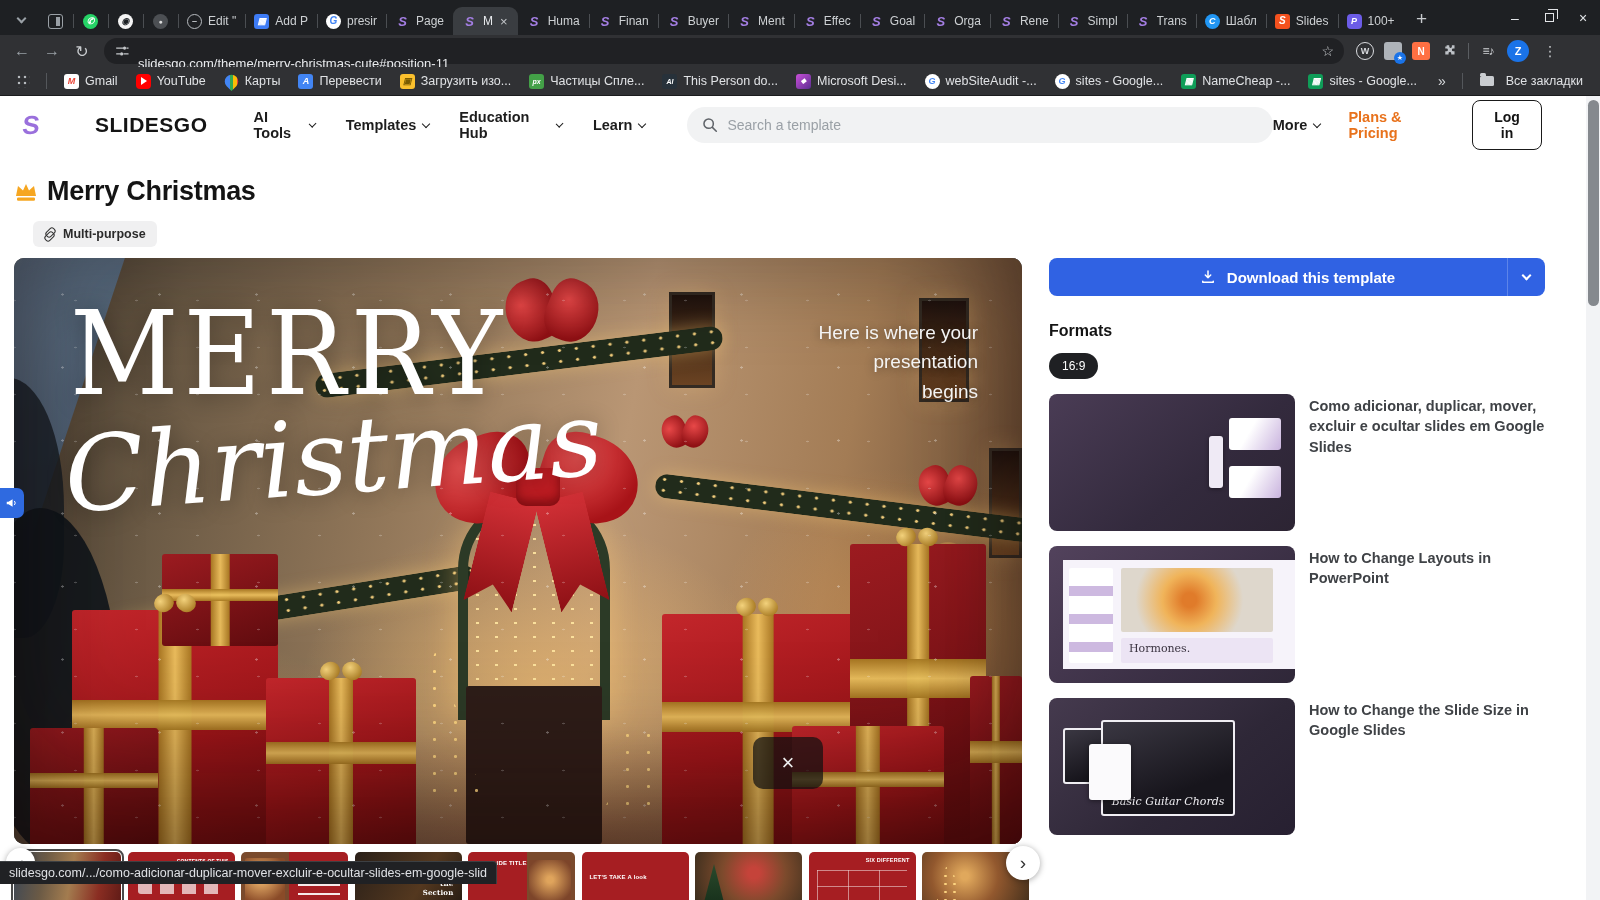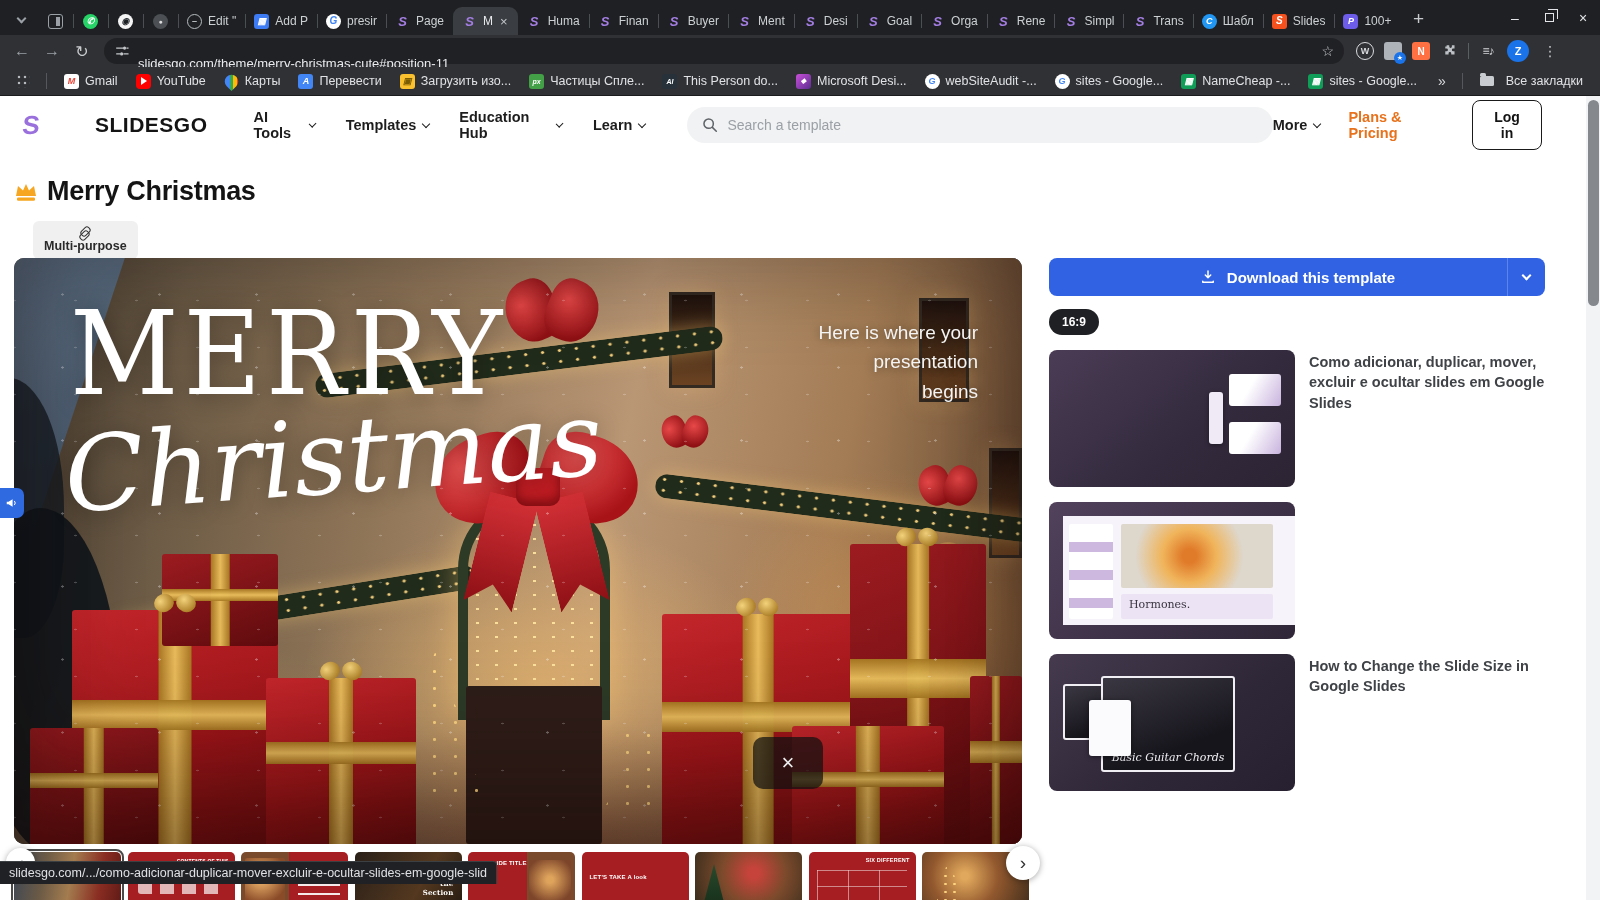--- a/index.html
+++ b/index.html
@@ -109,21 +109,21 @@
   .hdr-right { margin-left:auto; display:flex; align-items:center; gap:28px; }
   .morelink { display:flex; align-items:center; gap:7px; font-size:14.5px; font-weight:600; color:#1d1d1d; }
   .morelink .chev { border-color:#1d1d1d; width:6px; height:6px; border-width:1.6px; margin-top:-2px; }
   .plans { color:#e8721c; font-size:14.5px; font-weight:700; }
   .loginbtn { border:1.6px solid #1a1a1a; border-radius:8px; padding:8px 15px; font-size:14px;
     font-weight:700; color:#141414; background:#fff; margin-right:40px; }
 
   .titlerow { position:absolute; left:14px; top:80px; display:flex; align-items:center; gap:9px; }
   .pagetitle { font-size:27px; font-weight:800; color:#141414; letter-spacing:-.3px; }
   .tagchip { position:absolute; left:33px; top:125px; background:#f0f0f1; border-radius:6px; padding:6px 11px;
-    display:flex; align-items:center; gap:0; font-size:12.5px; font-weight:700; color:#2a2a2a;flex-direction:column; }
+    display:flex; align-items:center; gap:7px; font-size:12.5px; font-weight:700; color:#2a2a2a; }
   .linkico { width:12px; height:12px; position:relative; }
   .linkico::before, .linkico::after { content:""; position:absolute; width:9px; height:5px;
     border:1.5px solid #333; border-radius:3px; }
   .linkico::before { left:0; top:5px; transform:rotate(-45deg); }
   .linkico::after { right:0; top:1px; transform:rotate(-45deg); }
 
   
   .hero { position:absolute; left:14px; top:162px; width:1008px; height:586px; border-radius:10px;
     overflow:hidden; background:#4a4335; }
   .h-sky { position:absolute; inset:0; background:linear-gradient(165deg,#5d7083 0%,#46566a 35%,#2c3a4c 70%,#222d3b 100%); }
@@ -210,21 +210,21 @@
 
   
   .rightcol { position:absolute; left:1049px; top:162px; width:496px; }
   .dlbtn { position:relative; width:496px; height:38px; background:#3062e3; border-radius:8px; border:none;
     color:#fff; font-size:15px; font-weight:700; display:flex; align-items:center; justify-content:center; gap:10px; }
   .dlcaret { position:absolute; right:0; top:0; width:38px; height:38px; display:flex; align-items:center;
     justify-content:center; border-left:1px solid rgba(255,255,255,.22); }
   .dlcaret .chev { border-color:#fff; width:7px; height:7px; border-width:2px; margin-top:-3px; }
   .fmt-h { margin-top:26px; font-size:16px; font-weight:800; color:#141414; }
   .fmt-pill { display:inline-flex; margin-top:13px; background:#1f2023; color:#fff; font-size:12px;
-    font-weight:700; border-radius:14px; padding:6px 13px; }
+    font-weight:400; border-radius:14px; padding:6px 13px; }
   .rel-h { margin-top:26px; font-size:16.5px; font-weight:800; color:#141414; }
   .post { display:flex; margin-top:15px; gap:14px; }
   .pthumb { width:246px; height:137px; border-radius:8px; flex:0 0 246px; position:relative; overflow:hidden; }
   .pt1 { background:linear-gradient(140deg,#4a3c55,#332a3d 60%,#2c2433); }
   .pt1 .slide { position:absolute; left:16px; top:26px; width:150px; height:86px; border-radius:4px;
     background:linear-gradient(130deg,#f2eef8 0%,#ddd0ec 55%,#b79ed1 100%); padding:10px 8px; }
   .pt1 .slide span { font-size:9px; font-weight:800; color:#6b4d86; letter-spacing:.5px; line-height:1.3;
     display:block; width:80px; }
   .pt1 .mini { position:absolute; right:14px; width:52px; height:32px; border-radius:3px;
     background:linear-gradient(120deg,#fff 40%,#c9b3de); }
@@ -356,21 +356,21 @@
         <div class="tab sep">
           <i class="ti ti-slidesgo"></i>
           <span class="tlabel">Buyer</span>
         </div>
         <div class="tab sep">
           <i class="ti ti-slidesgo"></i>
           <span class="tlabel">Ment</span>
         </div>
         <div class="tab sep">
           <i class="ti ti-slidesgo"></i>
-          <span class="tlabel">Desi</span>
+          <span class="tlabel">Effec</span>
         </div>
         <div class="tab sep">
           <i class="ti ti-slidesgo"></i>
           <span class="tlabel">Goal</span>
         </div>
         <div class="tab sep">
           <i class="ti ti-slidesgo"></i>
           <span class="tlabel">Orga</span>
         </div>
         <div class="tab sep">
@@ -615,39 +615,41 @@
     <div class="rightcol">
       <button class="dlbtn">
         <svg width="18" height="18" viewBox="0 0 24 24">
             <path d="M12 4v9m0 0l-3.6-3.6M12 13l3.6-3.6M5 17.5v1.5h14v-1.5" stroke="#fff" stroke-width="2" fill="none" stroke-linecap="round" stroke-linejoin="round"></path>
           </svg>
         <span>Download this template</span>
         <span class="dlcaret">
             <i class="chev"></i>
           </span>
       </button>
+      <div class="fmt-h">Formats</div>
       <div class="fmt-pill">16:9</div>
 
       <div class="post">
         <div class="pthumb pt1">
           <div class="tools"></div>
           <div class="mini m1"></div>
           <div class="mini m2"></div>
         </div>
         <div class="ptitle">Como adicionar, duplicar, mover, excluir e ocultar slides em Google Slides</div>
       </div>
 
       <div class="post">
         <div class="pthumb pt2">
           <div class="slide">
             <div class="sbar"></div>
             <div class="img"></div>
             <div class="cap">Hormones.</div>
           </div>
         </div>
+        <div class="ptitle">How to Change Layouts in PowerPoint</div>
       </div>
 
       <div class="post">
         <div class="pthumb pt3">
           <div class="sl sl1"></div>
           <div class="sl sl2">
             <div class="gtxt">Basic Guitar Chords</div>
           </div>
           <div class="dlg"></div>
         </div>

